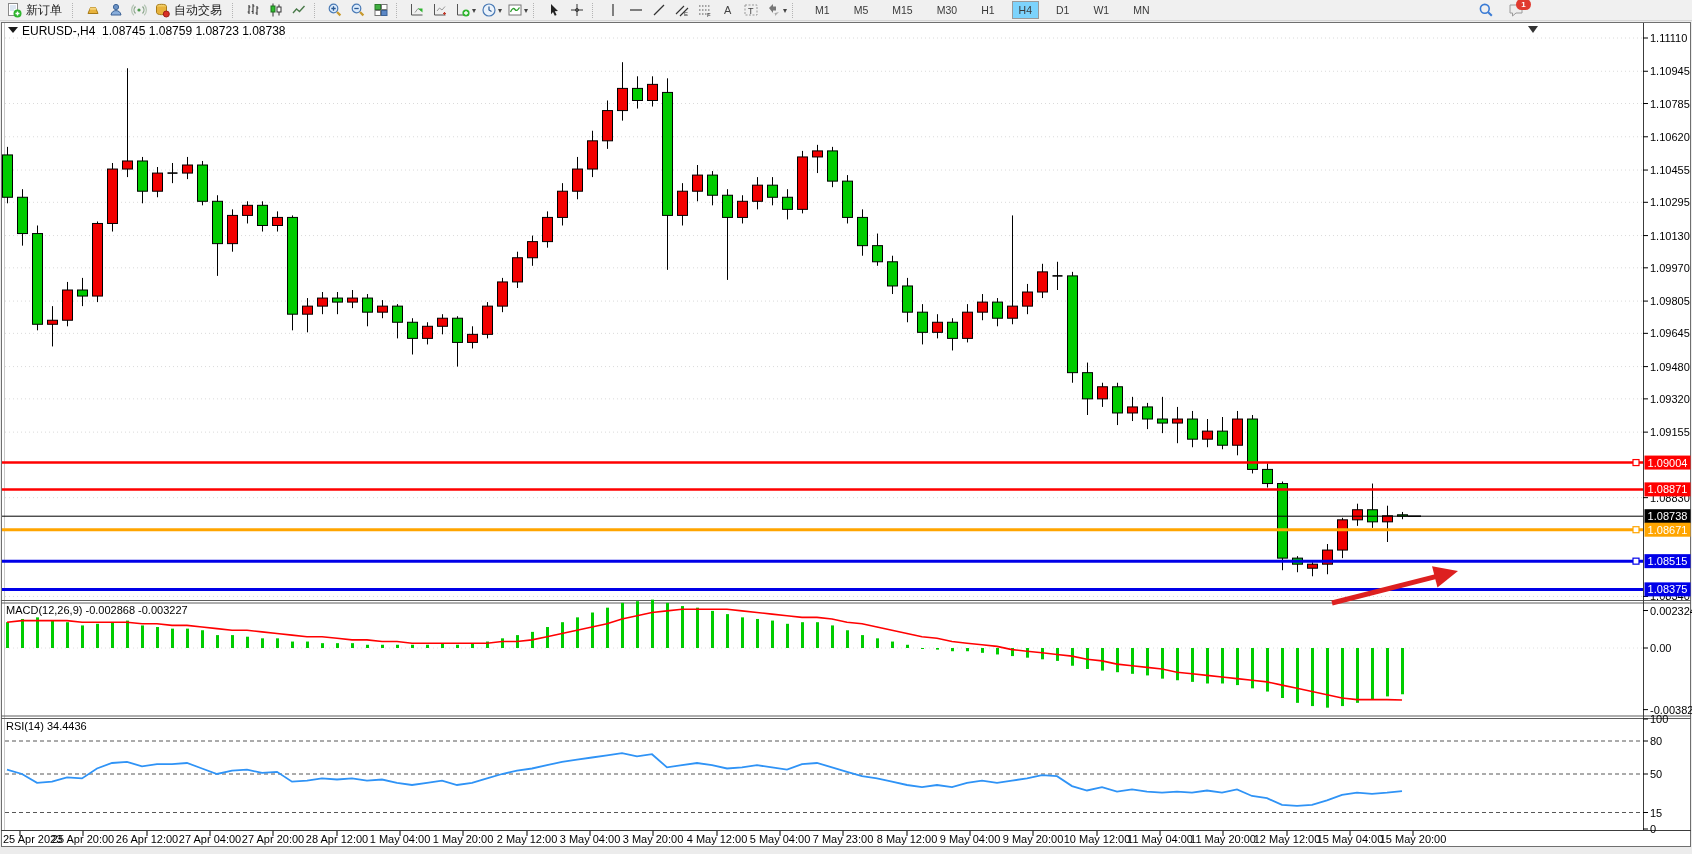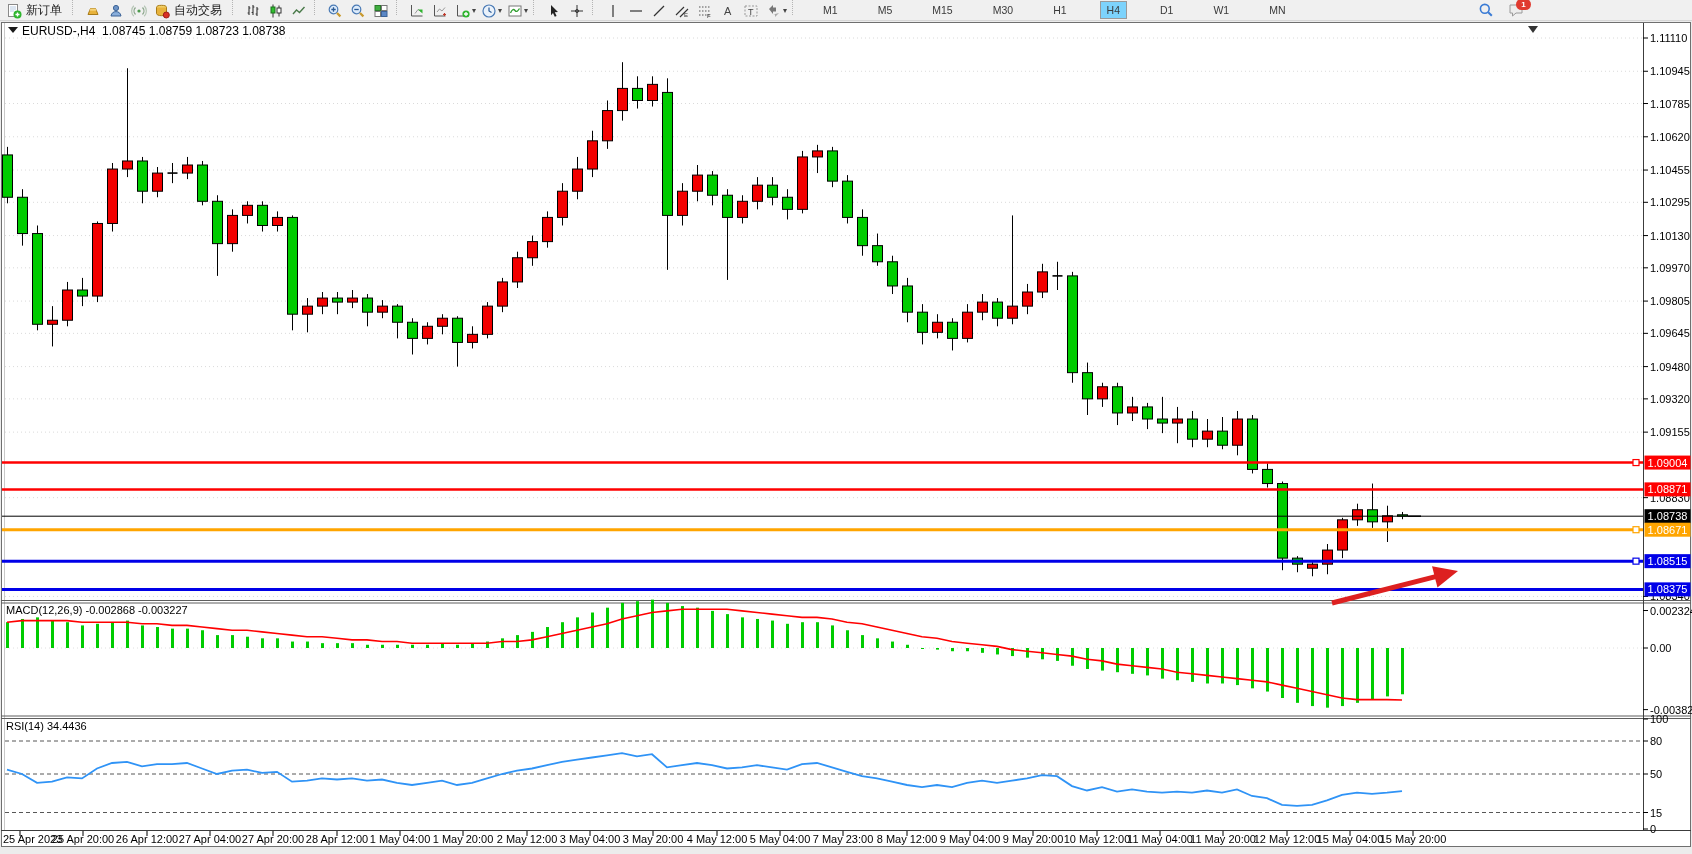--- a/index.html
+++ b/index.html
@@ -1,28 +1,28 @@
 <!DOCTYPE html>
 <html><head>
 <meta charset="utf-8">
 <style>
   html,body{margin:0;padding:0;background:#ececec;width:1692px;height:854px;overflow:hidden;
     font-family:"Liberation Sans","DejaVu Sans",sans-serif;-webkit-font-smoothing:antialiased;}
   .app{position:relative;width:1692px;height:854px;}
   
   .toolbar{position:absolute;top:0;left:0;width:1692px;height:21px;background:#f0f0f0;
-    border-bottom:1px solid #d6d6d6;display:flex;padding:0 165px 0 2px;box-sizing:border-box;z-index:5;}
+    border-bottom:1px solid #d6d6d6;display:flex;align-items:center;padding:0 165px 0 2px;box-sizing:border-box;z-index:5;}
   .tb-group{display:flex;align-items:center;height:21px;}
   .tb-sep{width:5px;height:15px;border-left:1px dotted #b4b4b4;margin:0 3px 0 4px;}
   .tb-icon{width:21px;height:19px;display:flex;align-items:center;justify-content:center;border:1px solid transparent;border-radius:2px;}
   .tb-icon svg{display:block;}
   .tb-label{font-size:12px;color:#222;margin:0 6px 0 1px;white-space:nowrap;}
   .caret{font-size:8px;color:#444;margin-left:-2px;margin-right:1px;}
   .tf-group{display:flex;align-items:center;margin-left:2px;}
-  .tf{font-size:10.5px;color:#3a3a3a;padding:2px 6px;margin:0 13px;border:1px solid transparent;cursor:default;}
+  .tf{font-size:10.5px;color:#3a3a3a;padding:2px 6px;margin:0 5px;border:1px solid transparent;cursor:default;}
   .tf.active{background:#7dd3fc;border:1px solid #9a9a9a;}
   .tb-right{margin-left:auto;display:flex;align-items:center;gap:8px;}
   .chat-wrap{position:relative;width:22px;height:19px;display:flex;align-items:center;justify-content:center;}
   .badge{position:absolute;top:-2px;right:-4px;min-width:11px;height:11px;border-radius:6px;background:#e03a2f;
     color:#fff;font-size:8px;font-weight:bold;display:flex;align-items:center;justify-content:center;padding:0 2px;}
   
   .chart-region{position:absolute;top:0;left:0;width:1692px;height:854px;}
   svg text{font-family:"Liberation Sans","DejaVu Sans",sans-serif;}
 </style>
 </head>

